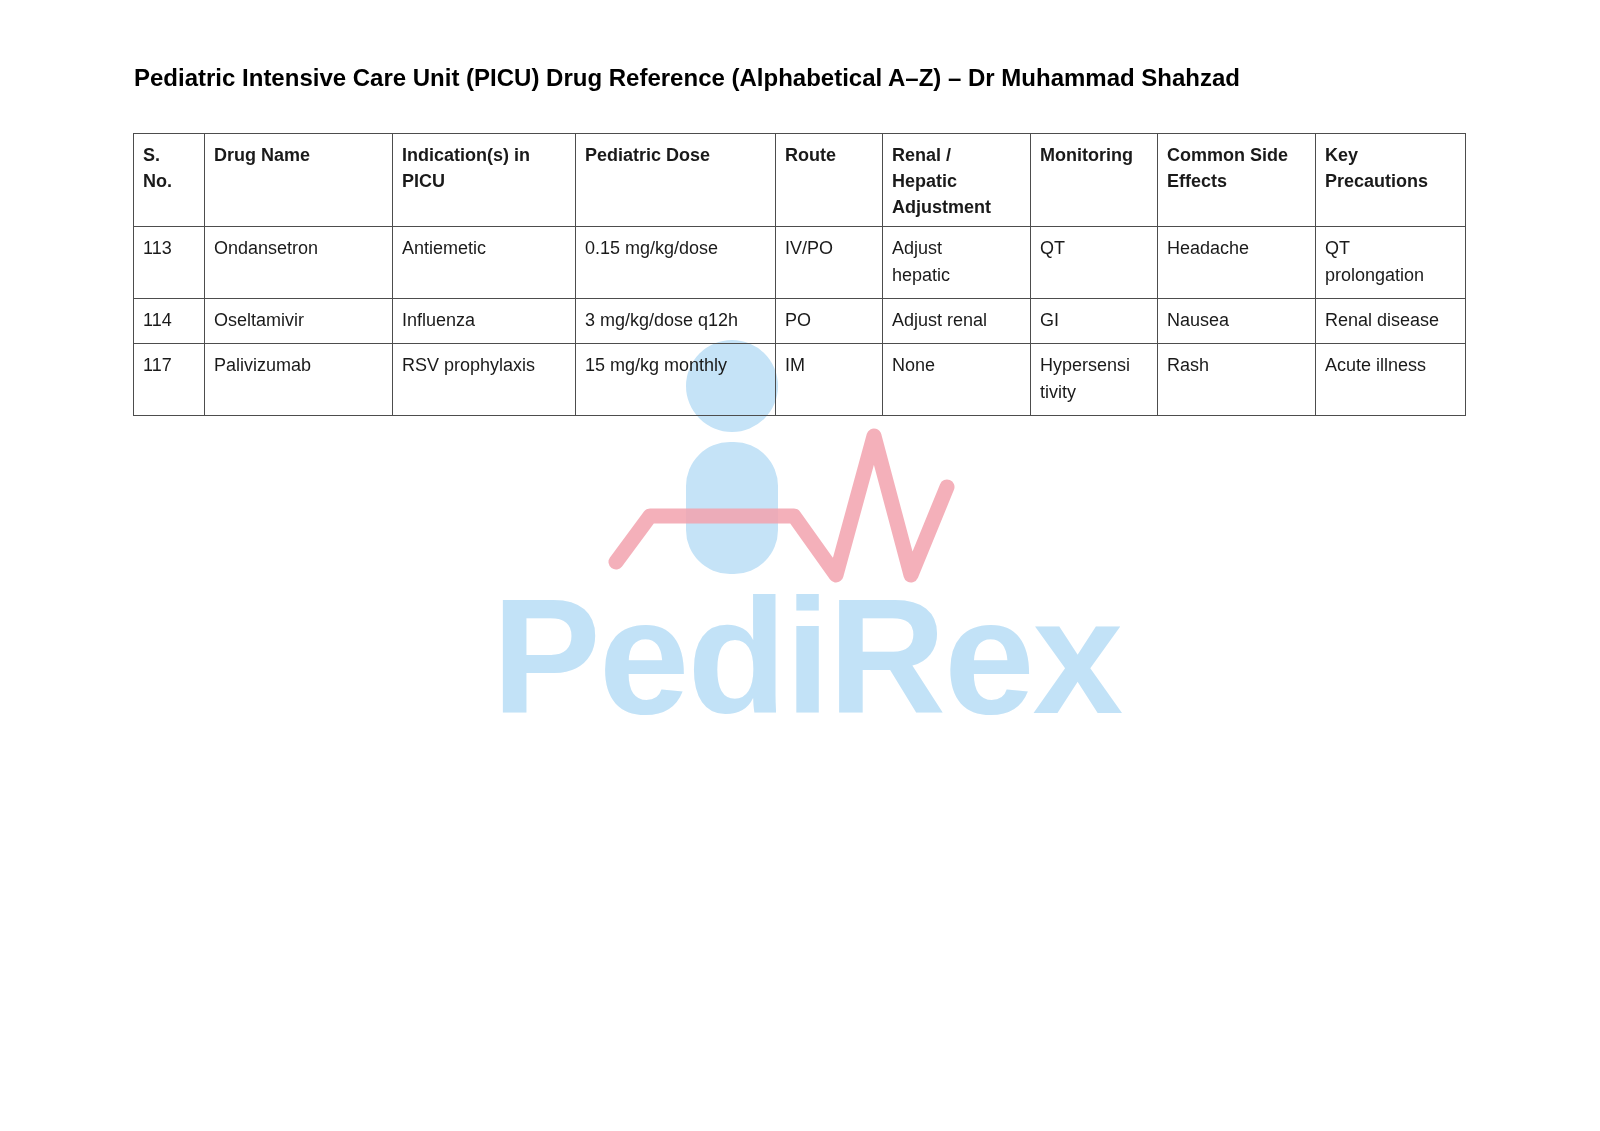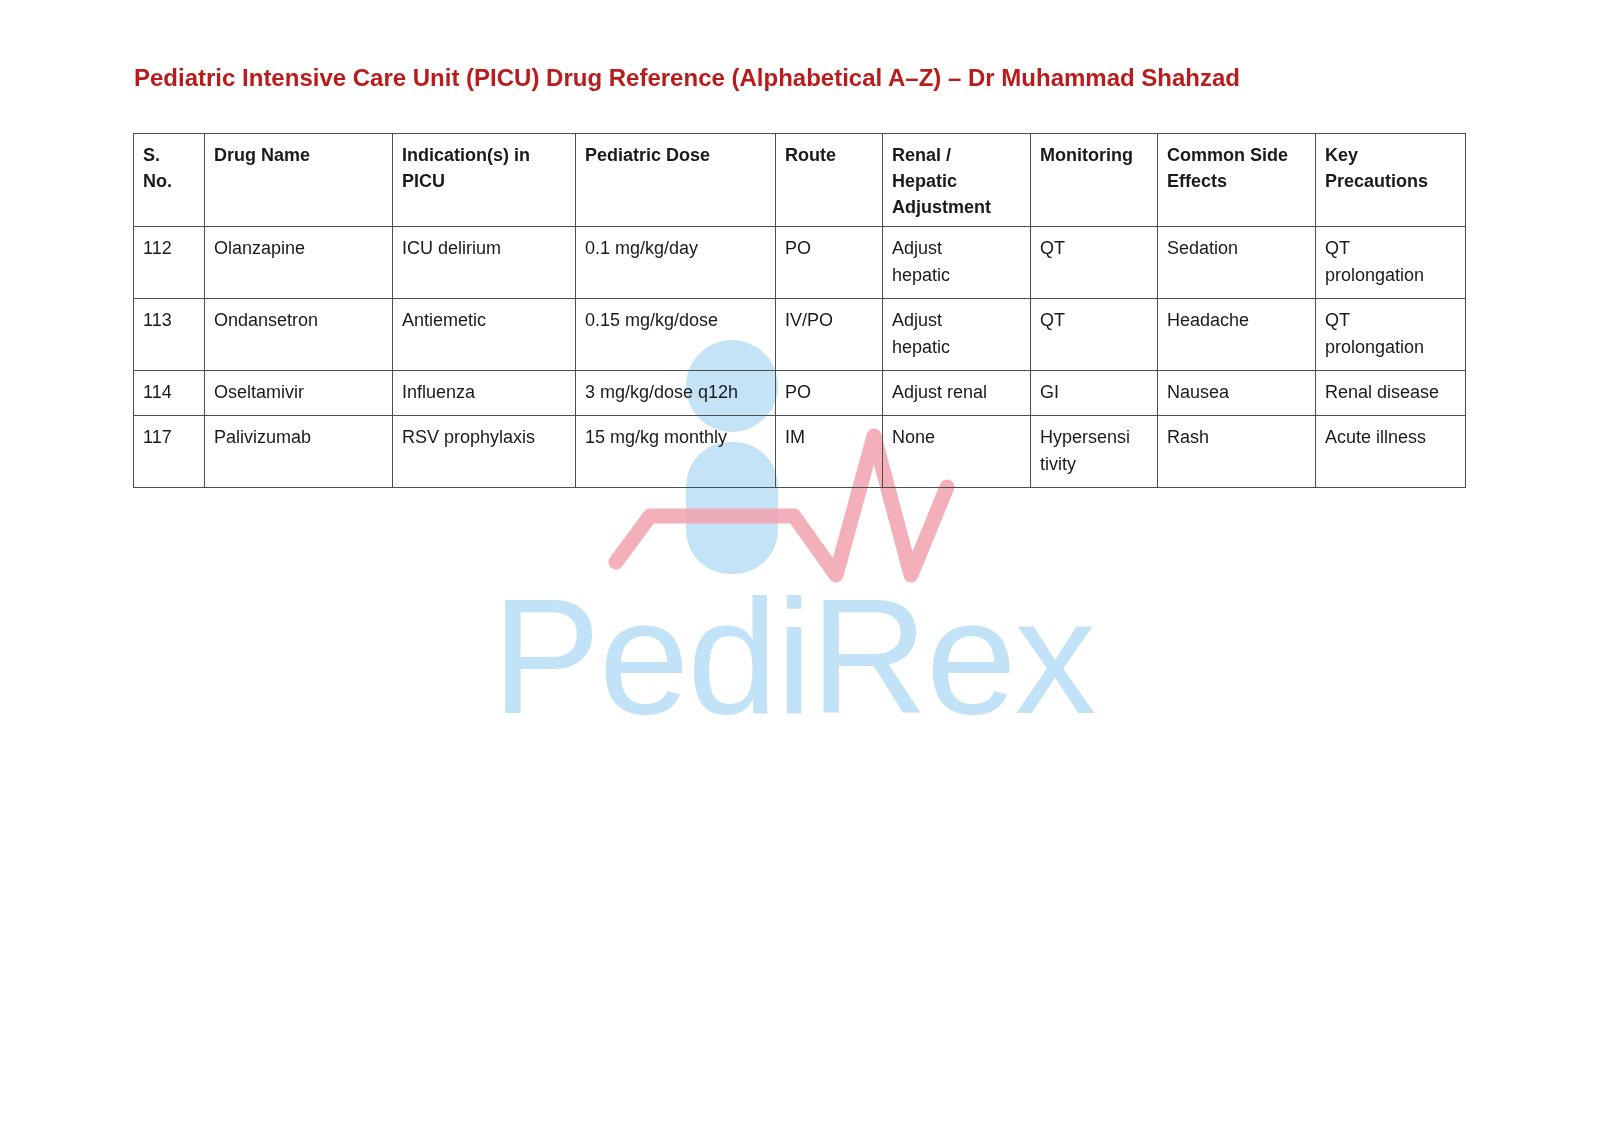--- a/index.html
+++ b/index.html
@@ -12,34 +12,34 @@
   }
   
   .watermark{
     position:absolute;inset:0;z-index:0;
     pointer-events:none;
   }
   .wm-text{
     position:absolute;
     left:492px;top:575px;
     font-size:163px;
-    font-weight:400;
+    font-weight:700;
     line-height:1;
     color:#c2e2f7;
     letter-spacing:-2px;
     white-space:nowrap;
   }
   
   .content{position:relative;z-index:1;}
   .doc-title{
     position:absolute;
     left:134px;top:64px;
     font-size:24px;
     font-weight:700;
-    color:#b91c1c;
+    color:#000000;
     white-space:nowrap;
   }
   table.drug-table{
     position:absolute;
     left:133px;top:133px;
     width:1332px;
     border-collapse:collapse;
     table-layout:fixed;
     background:transparent;
     font-size:18px;
@@ -105,33 +105,20 @@
         <th>Renal /
 Hepatic
 Adjustment</th>
         <th>Monitoring</th>
         <th>Common Side
 Effects</th>
         <th>Key
 Precautions</th>
       </tr>
       <tr style="height:72px">
-        <td>112</td>
-        <td>Olanzapine</td>
-        <td>ICU delirium</td>
-        <td>0.1 mg/kg/day</td>
-        <td>PO</td>
-        <td>Adjust
-hepatic</td>
-        <td>QT</td>
-        <td>Sedation</td>
-        <td>QT
-prolongation</td>
-      </tr>
-      <tr style="height:72px">
         <td>113</td>
         <td>Ondansetron</td>
         <td>Antiemetic</td>
         <td>0.15 mg/kg/dose</td>
         <td>IV/PO</td>
         <td>Adjust
 hepatic</td>
         <td>QT</td>
         <td>Headache</td>
         <td>QT

